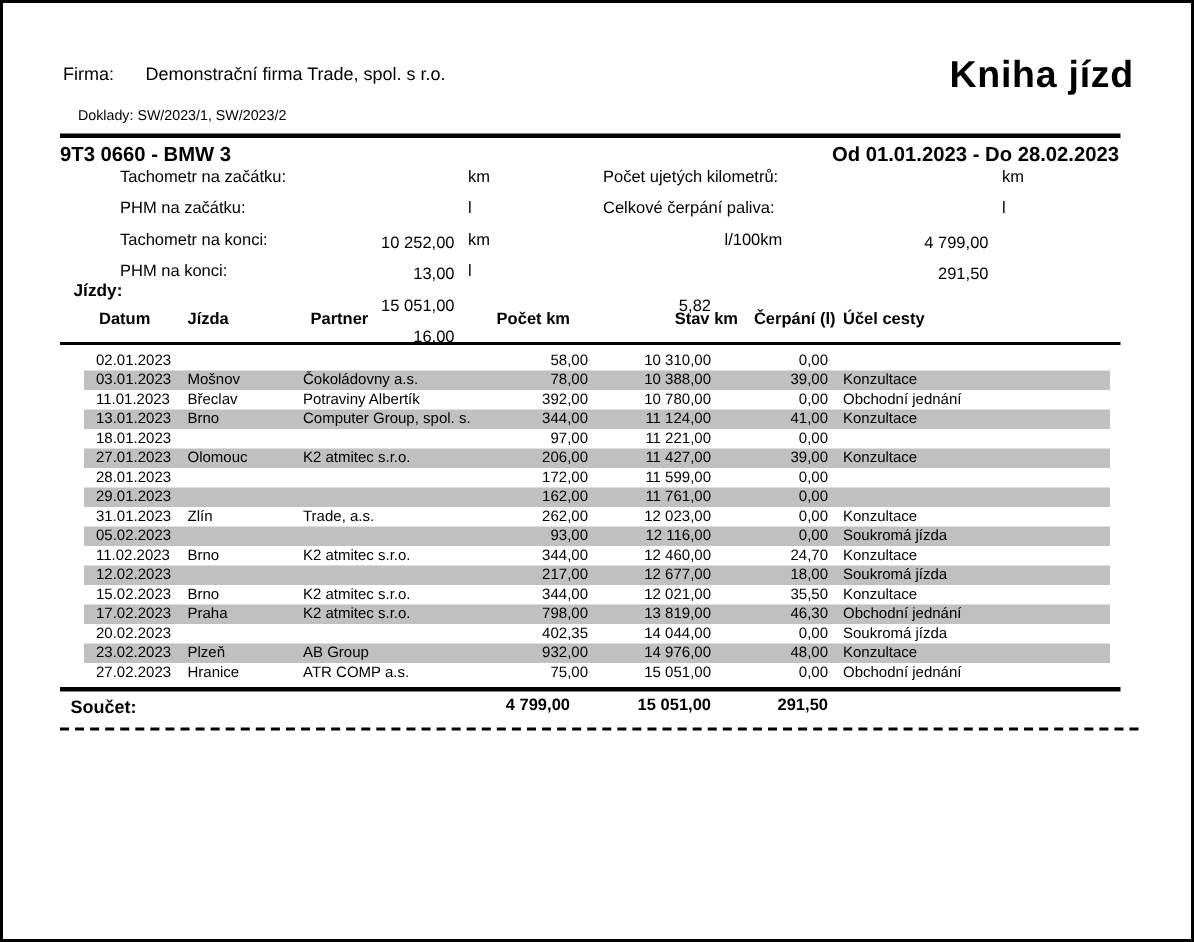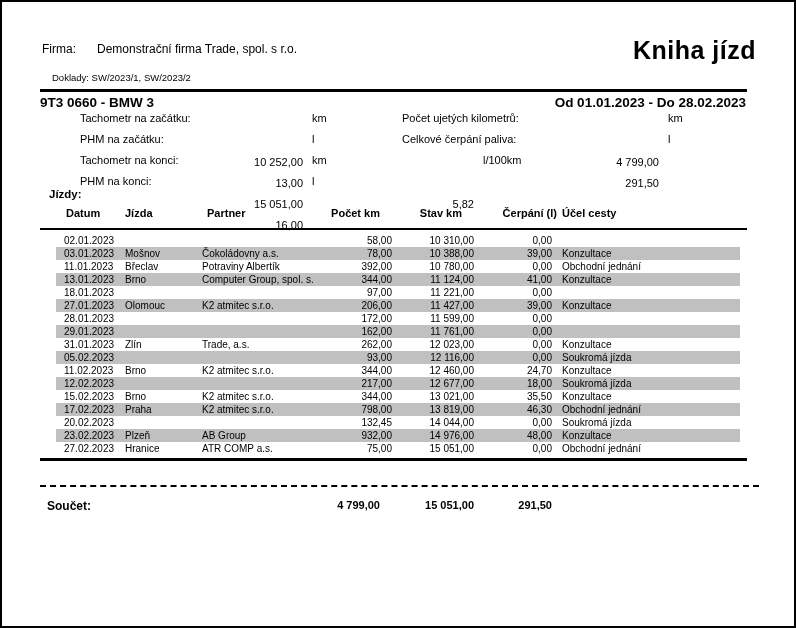--- a/index.html
+++ b/index.html
@@ -31,40 +31,40 @@
   .sumrow .unit { margin-left:9px; }
 
   .jizdy-label { left:47px; top:186px; font-size:11.5px; font-weight:bold; }
 
   .thead { left:38px; top:205px; width:719px; height:18px; position:absolute; font-size:11px; font-weight:bold; }
   .thead span, .tcell { position:absolute; white-space:nowrap; }
   .h-datum { left:26px; }
   .h-jizda { left:85px; }
   .h-partner { left:167px; }
   .h-pocet { left:240px; width:100px; text-align:right; }
-  .h-stav  { left:322px; width:100px; text-align:right; }
+  .h-stav  { left:352px; width:100px; text-align:right; }
   .h-cerp  { left:412px; width:105px; text-align:right; }
   .h-ucel  { left:522px; }
   .rule-header { top:226px; height:2px; }
 
   .tbody { left:38px; top:232px; width:719px; position:absolute; }
   .trow { position:relative; height:13px; font-size:10px; line-height:13px; }
   .trow.alt::before { content:""; position:absolute; left:16px; top:0; width:684px; height:13px; background:#c0c0c0; }
   .tcell { top:0; line-height:13px; }
   .c-datum { left:24px; }
   .c-jizda { left:85px; }
   .c-partner { left:162px; }
   .c-pocet { left:252px; width:100px; text-align:right; }
   .c-stav  { left:334px; width:100px; text-align:right; }
   .c-cerp  { left:412px; width:100px; text-align:right; }
   .c-ucel  { left:522px; }
 
   .rule-total { top:456px; }
   .totals { left:38px; top:462px; width:719px; height:16px; position:absolute; font-weight:bold; }
-  .totals span { position:absolute; white-space:nowrap;margin-top:35px; }
+  .totals span { position:absolute; white-space:nowrap; }
   .t-label { left:7px; font-size:12px; }
   .t-pocet { left:240px; width:100px; text-align:right; font-size:11px; }
   .t-stav  { left:334px; width:100px; text-align:right; font-size:11px; }
   .t-cerp  { left:412px; width:100px; text-align:right; font-size:11px; }
   .rule-dashed { left:38px; top:483px; width:719px; border-top:2px dashed #000; }
 </style>
 </head>
 <body>
 
 <div class="page">
@@ -235,38 +235,38 @@
         <span class="tcell c-pocet">217,00</span>
         <span class="tcell c-stav">12 677,00</span>
         <span class="tcell c-cerp">18,00</span>
         <span class="tcell c-ucel">Soukromá jízda</span>
       </div>
       <div class="trow">
         <span class="tcell c-datum">15.02.2023</span>
         <span class="tcell c-jizda">Brno</span>
         <span class="tcell c-partner">K2 atmitec s.r.o.</span>
         <span class="tcell c-pocet">344,00</span>
-        <span class="tcell c-stav">13 021,00</span>
+        <span class="tcell c-stav">12 021,00</span>
         <span class="tcell c-cerp">35,50</span>
         <span class="tcell c-ucel">Konzultace</span>
       </div>
       <div class="trow alt">
         <span class="tcell c-datum">17.02.2023</span>
         <span class="tcell c-jizda">Praha</span>
         <span class="tcell c-partner">K2 atmitec s.r.o.</span>
         <span class="tcell c-pocet">798,00</span>
         <span class="tcell c-stav">13 819,00</span>
         <span class="tcell c-cerp">46,30</span>
         <span class="tcell c-ucel">Obchodní jednání</span>
       </div>
       <div class="trow">
         <span class="tcell c-datum">20.02.2023</span>
         <span class="tcell c-jizda"></span>
         <span class="tcell c-partner"></span>
-        <span class="tcell c-pocet">132,45</span>
+        <span class="tcell c-pocet">402,35</span>
         <span class="tcell c-stav">14 044,00</span>
         <span class="tcell c-cerp">0,00</span>
         <span class="tcell c-ucel">Soukromá jízda</span>
       </div>
       <div class="trow alt">
         <span class="tcell c-datum">23.02.2023</span>
         <span class="tcell c-jizda">Plzeň</span>
         <span class="tcell c-partner">AB Group</span>
         <span class="tcell c-pocet">932,00</span>
         <span class="tcell c-stav">14 976,00</span>

